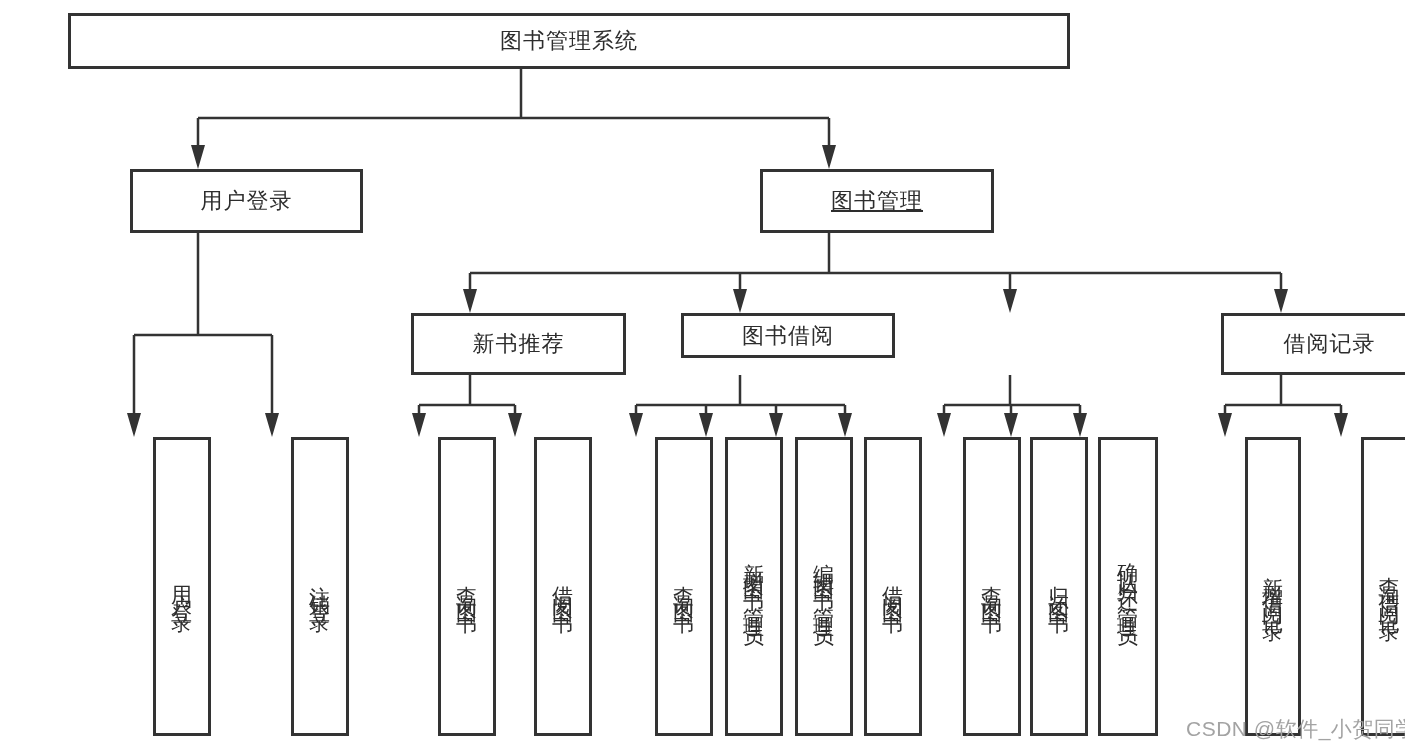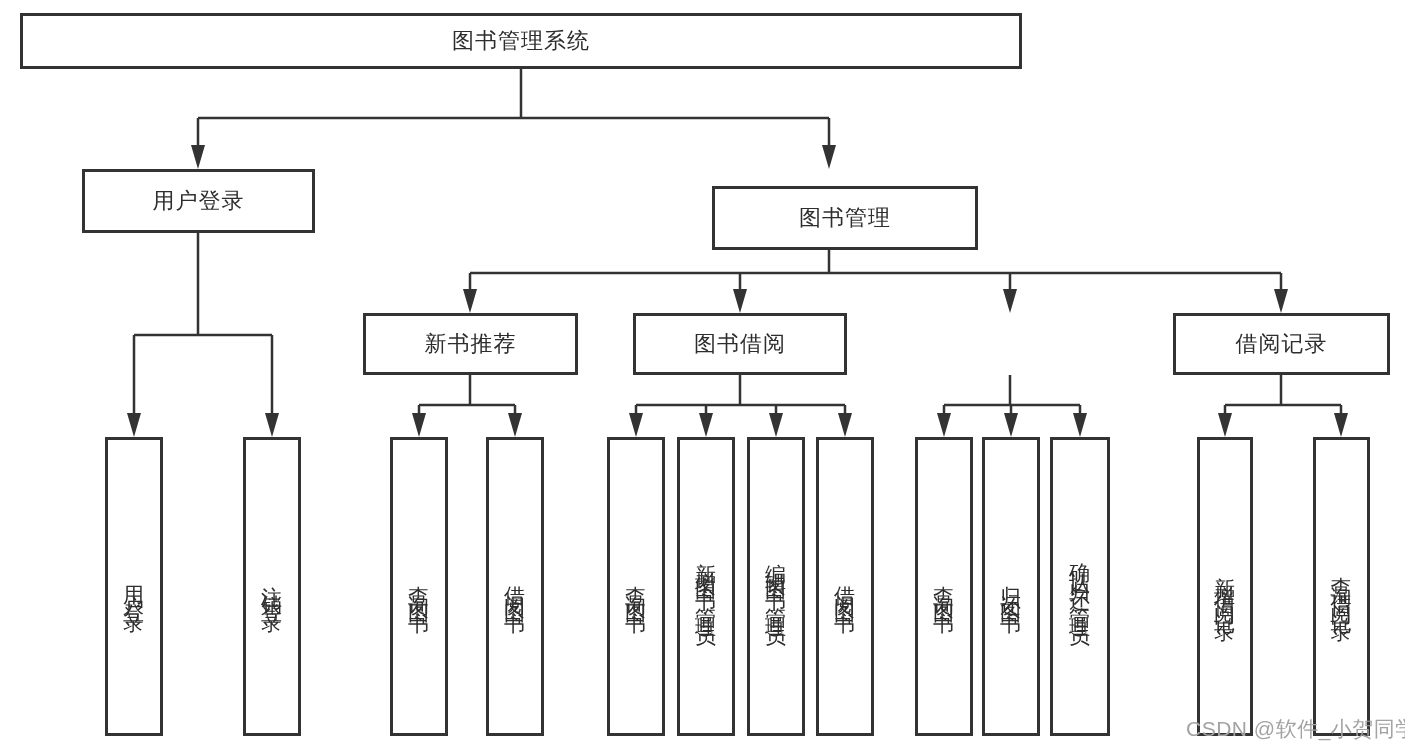--- a/index.html
+++ b/index.html
@@ -19,20 +19,21 @@
   .box {
     position: absolute;
     box-sizing: border-box;
     border: 3px solid #333333;
     background: #ffffff;
     color: #2d2d2d;
     display: flex;
     align-items: center;
     justify-content: center;
     z-index: 1;
+    margin-left: 48px;
   }
   .box.h {
     font-size: 22px;
     letter-spacing: 1px;
     white-space: nowrap;
   }
   .box.v {
     font-size: 21px;
     line-height: 1;
   }
@@ -86,28 +87,28 @@
       M1218 413 L1232 413 L1225 437 Z  M1334 413 L1348 413 L1341 437 Z"></path>
   </svg>
 
   <div class="box h" style="left:20px; top:13px; width:1002px; height:56px;">
     <span>图书管理系统</span>
   </div>
 
   <div class="box h" style="left:82px; top:169px; width:233px; height:64px;">
     <span>用户登录</span>
   </div>
-  <div class="box h" style="left:712px; top:186px; width:266px; height:64px;">
+  <div class="box h" style="left:712px; top:169px; width:234px; height:64px;text-decoration:underline;">
     <span>图书管理</span>
   </div>
 
   <div class="box h" style="left:363px; top:313px; width:215px; height:62px;">
     <span>新书推荐</span>
   </div>
-  <div class="box h" style="left:633px; top:313px; width:214px; height:62px;">
+  <div class="box h" style="left:633px; top:313px; width:214px; height:45px;">
     <span>图书借阅</span>
   </div>
   <div class="box h" style="left:1173px; top:313px; width:217px; height:62px;">
     <span>借阅记录</span>
   </div>
 
   <div class="box v" style="left:105px; top:437px; width:58px; height:299px;">
     <span class="vtext">用户登录</span>
   </div>
   <div class="box v" style="left:243px; top:437px; width:58px; height:299px;">

